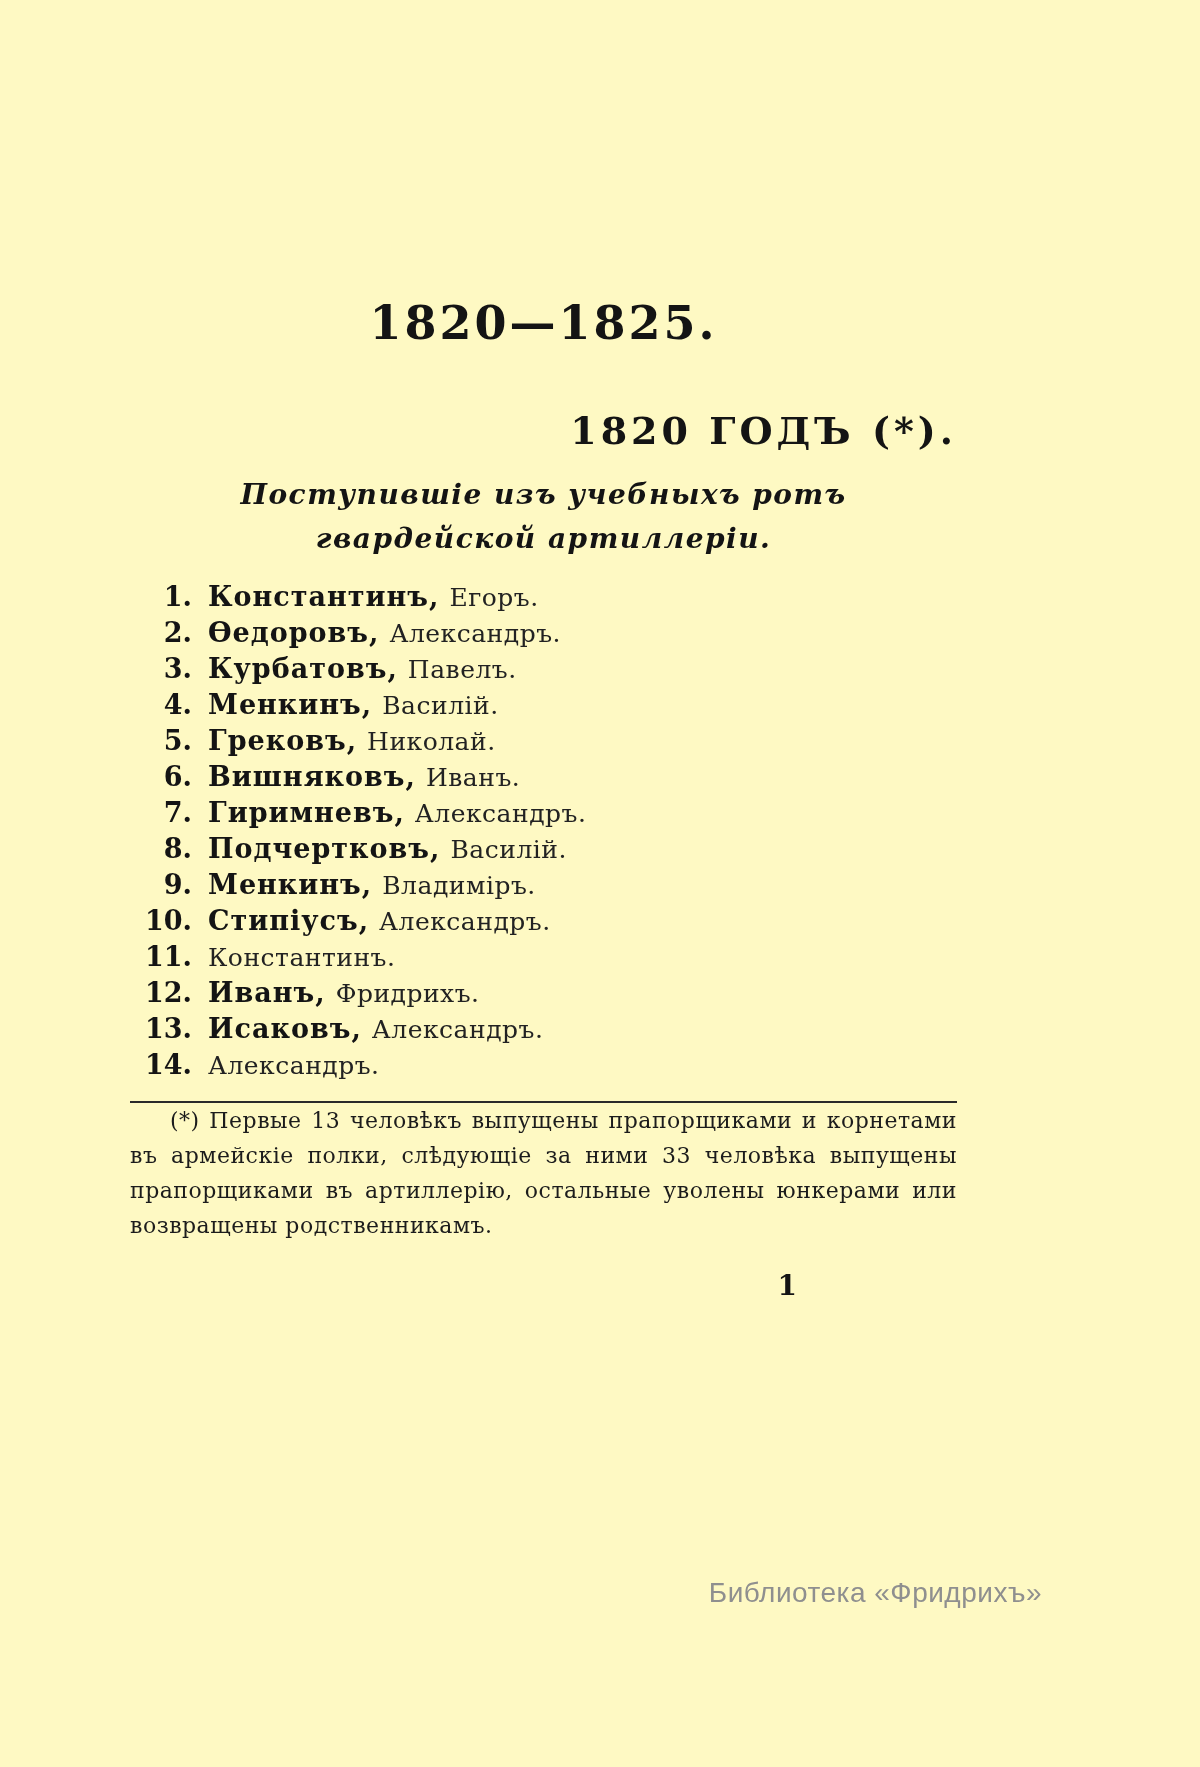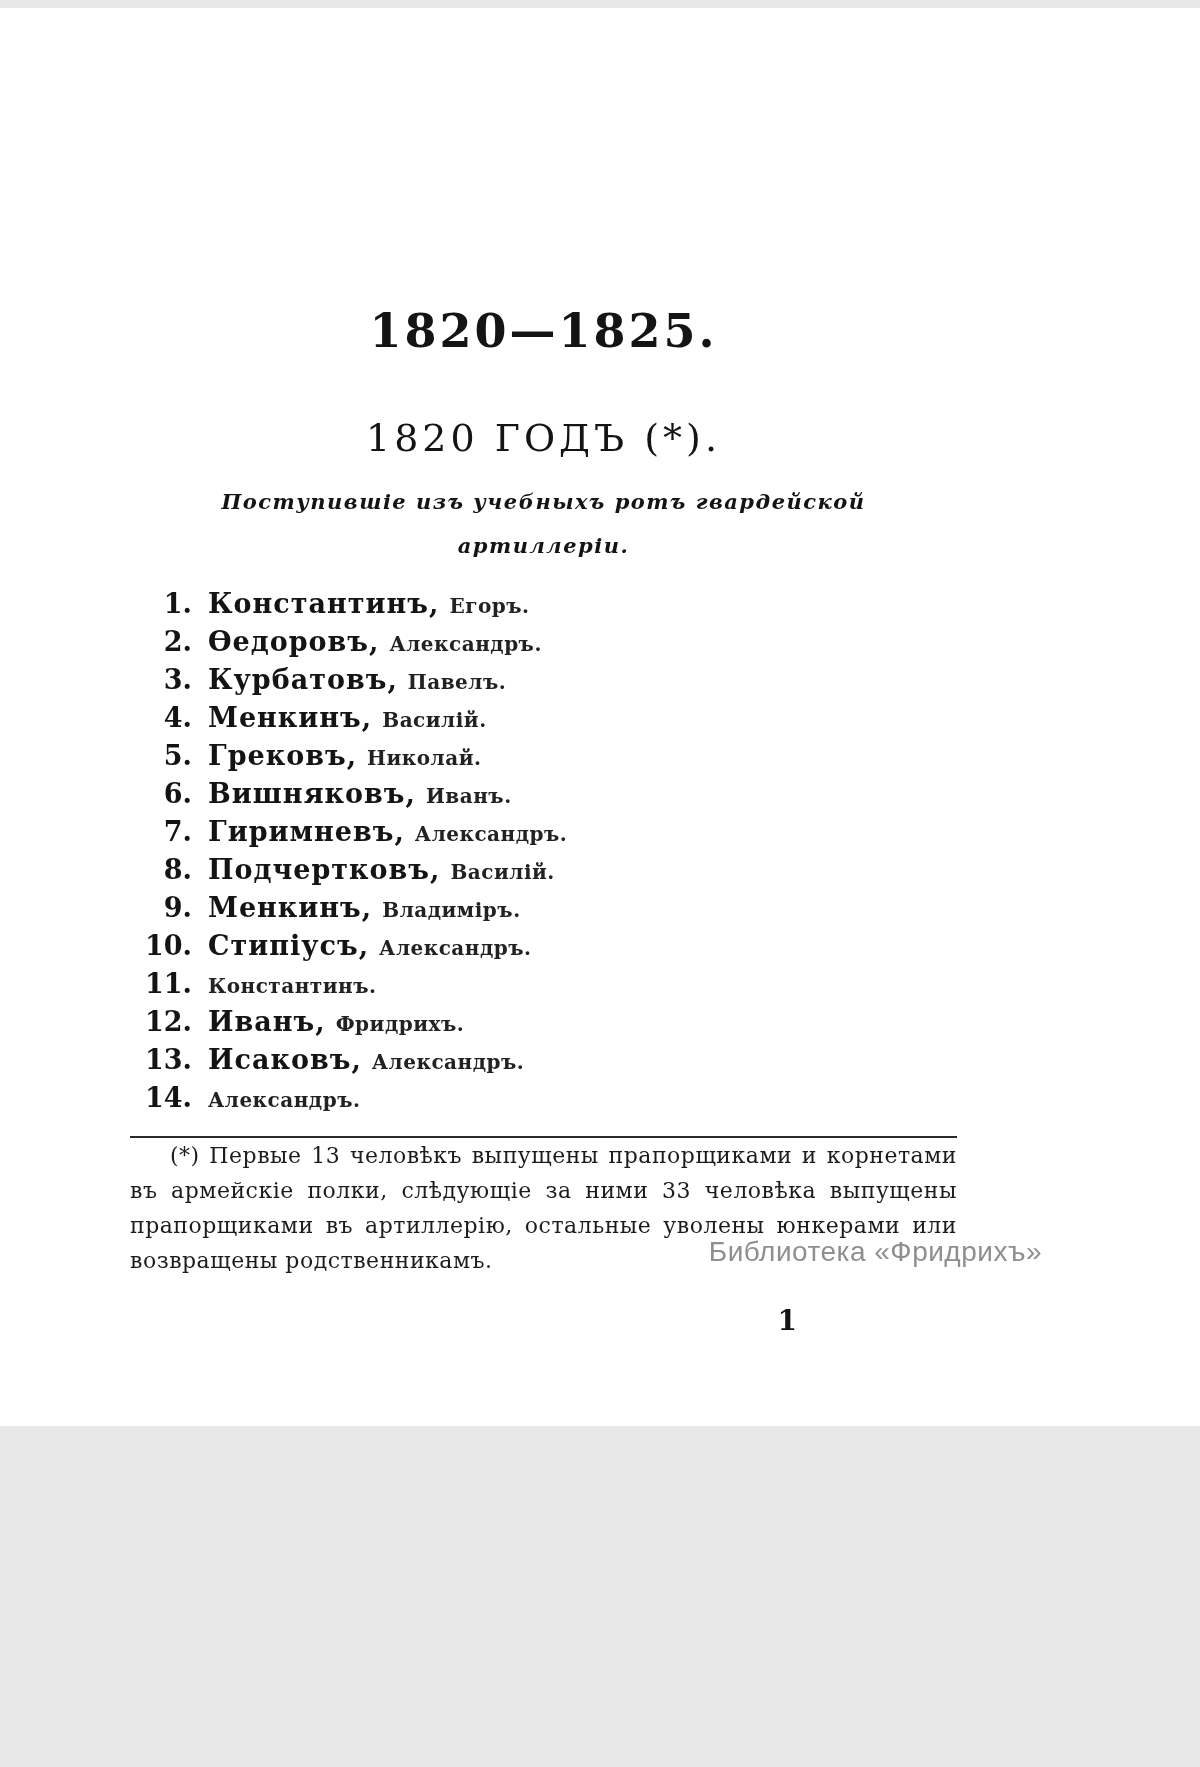--- a/index.html
+++ b/index.html
@@ -3,23 +3,23 @@
 <meta charset="utf-8">
 <style>
   html, body {
     margin: 0;
     padding: 0;
     background: #e8e8e8;
   }
   .page {
     position: relative;
     width: 1200px;
-    height: 1418px;
-    margin: 8px auto;
-    background: #ffffff;
+    height: 1767px;
+    margin: 0 auto;
+    background: #fef9c3;
     color: #141414;
     font-family: "DejaVu Serif", serif;
     box-sizing: border-box;
     padding: 296px 243px 0 130px;
     overflow: hidden;
   }
   .content { width: 100%; }
 
   .doc-title {
     text-align: center;
@@ -34,30 +34,30 @@
     font-weight: bold;
     line-height: 50px;
     letter-spacing: 1px;
     word-spacing: 9px;
     text-align: justify;
     text-align-last: center;
     margin: 0 0 42px 0;
   }
 
   .year-heading {
-    text-align: center;
+    text-align: right;
     font-size: 38px;
-    font-weight: normal;
+    font-weight: bold;
     letter-spacing: 4px;
     margin: 0 0 20px 0;
   }
 
   .subheading {
     text-align: center;
-    font-size: 21px;
+    font-size: 28px;
     font-weight: bold;
     font-style: italic;
     letter-spacing: 1.5px;
     line-height: 44px;
     margin: 0 auto 18px auto;
     max-width: 720px;
   }
 
   .roster {
     margin: 0 0 0 14px;
@@ -74,22 +74,22 @@
     margin-right: 16px;
     font-weight: bold;
     flex: 0 0 auto;
   }
   .roster-surname {
     font-weight: bold;
     letter-spacing: 1px;
     margin-right: 10px;
   }
   .roster-firstname {
-    font-weight: bold;
-    font-size: 20px;
+    font-weight: normal;
+    font-size: 25px;
     letter-spacing: 0.5px;
     color: #222;
   }
 
   .footnote {
     margin-top: 18px;
     border-top: 2px solid #2a2a2a;
     font-size: 22px;
     line-height: 35px;
     letter-spacing: 0.5px;

